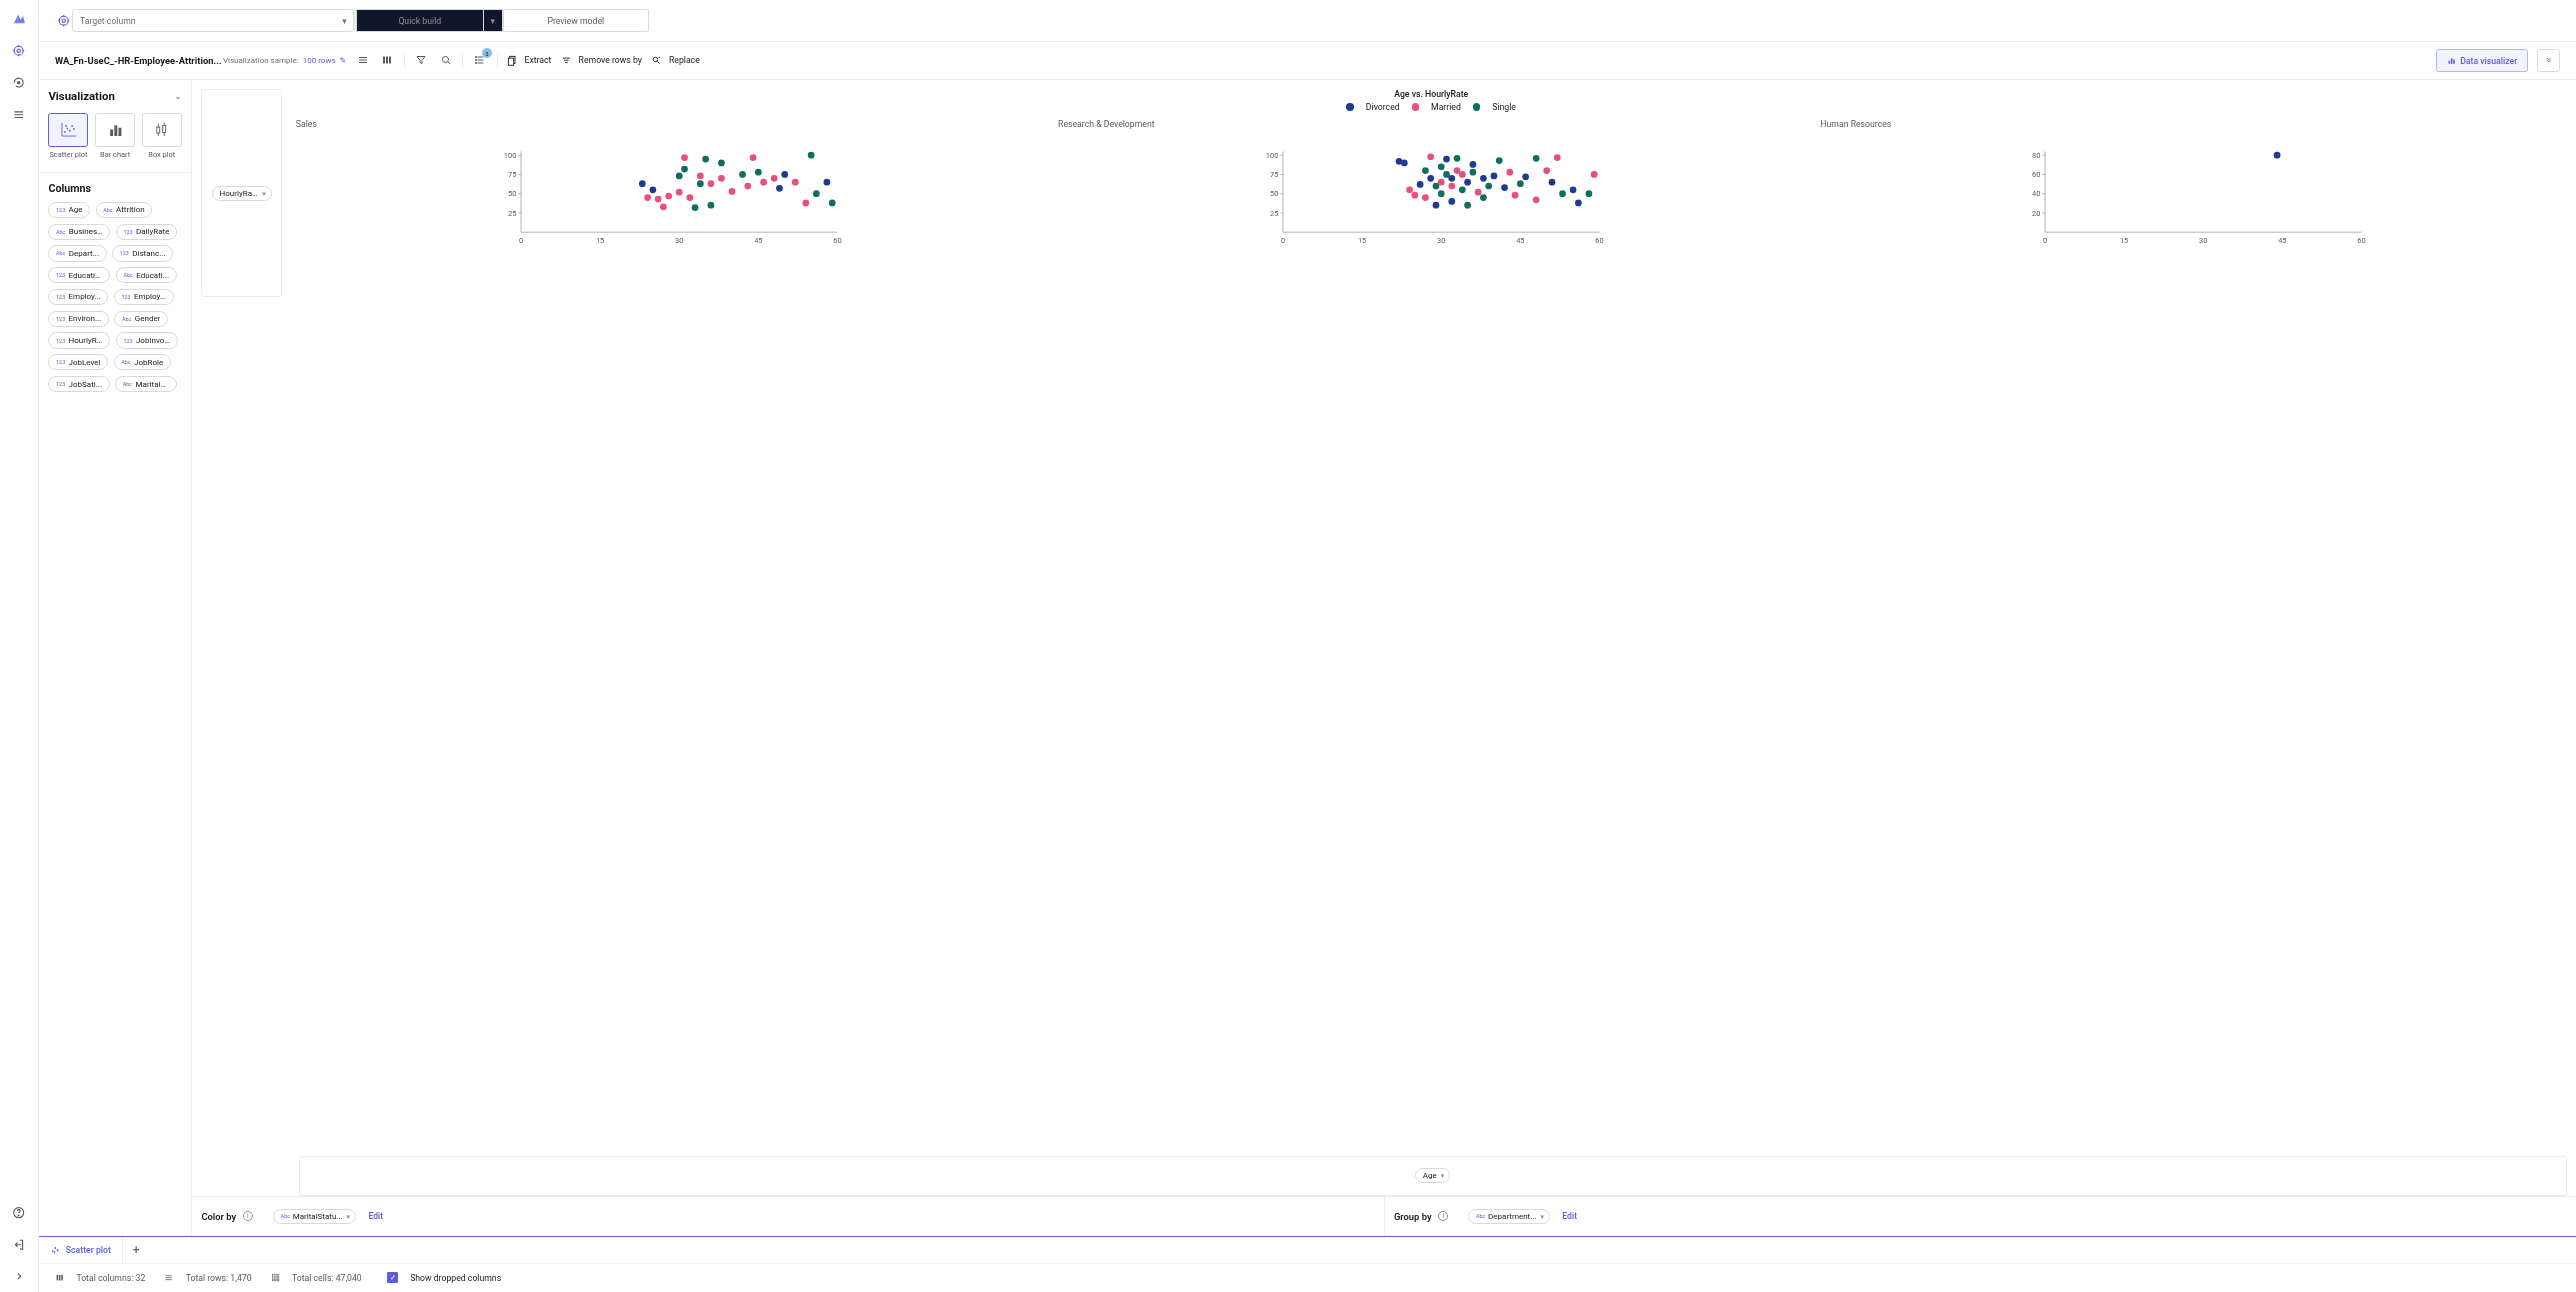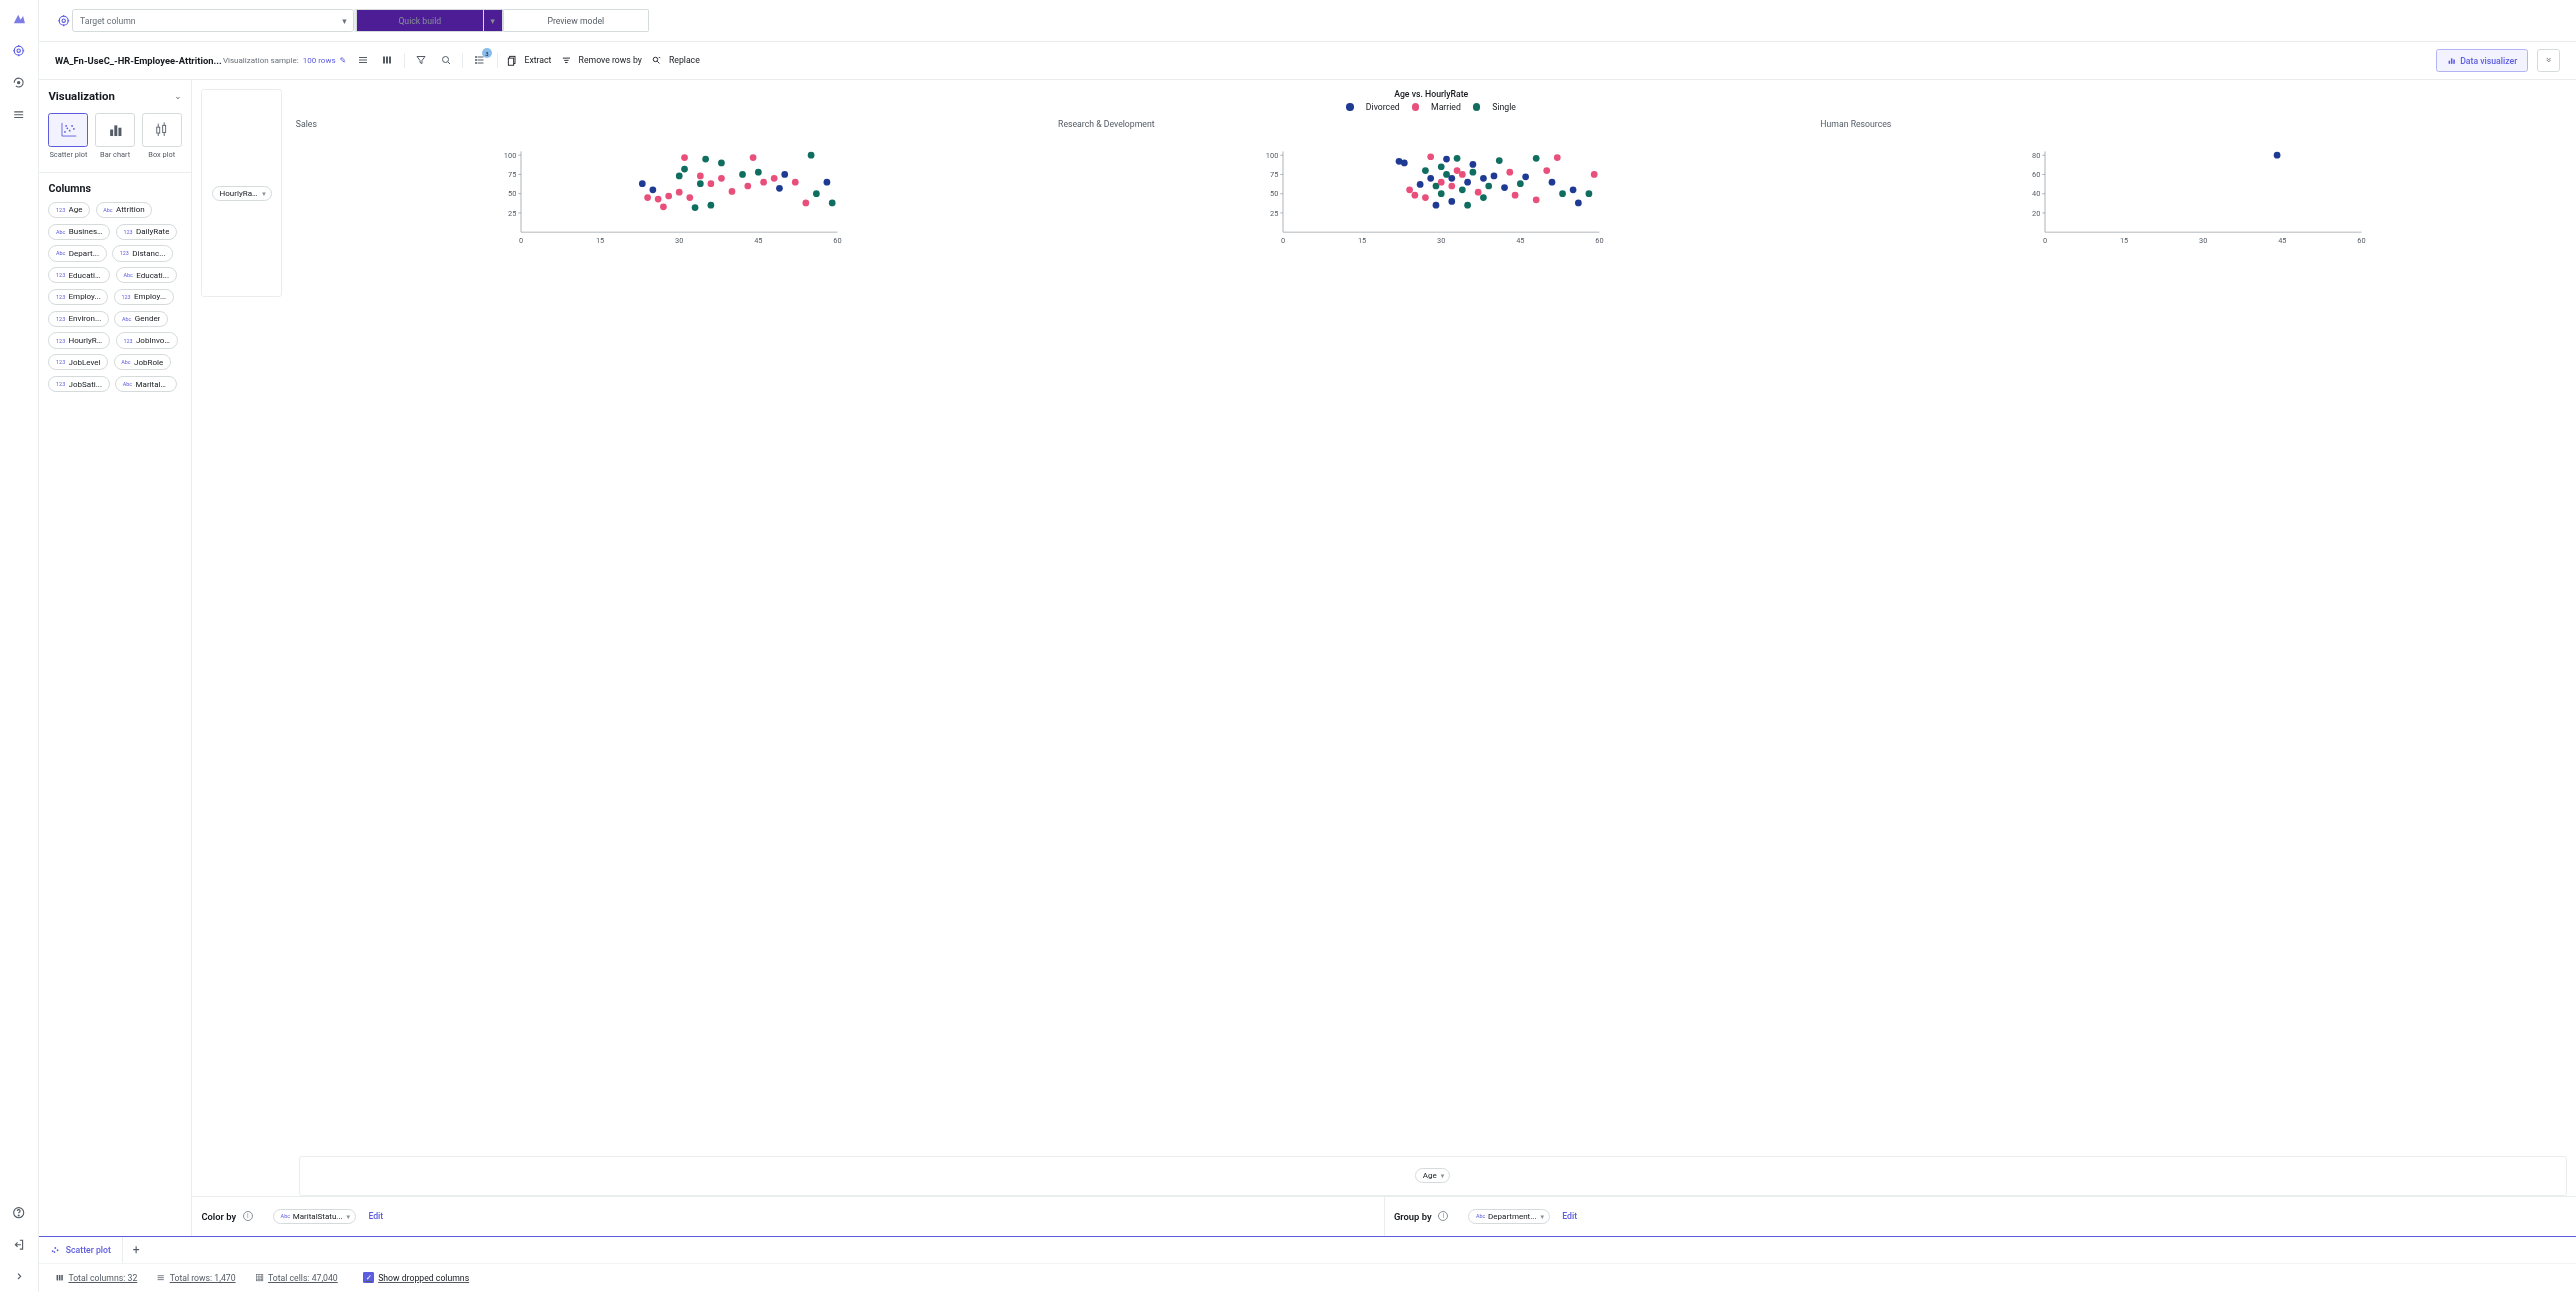--- a/index.html
+++ b/index.html
@@ -9,21 +9,21 @@
 .nav-rail .spacer { flex: 1; }
 .nav-icon { width: 17.4px; height: 17.4px; display: flex; align-items: center; justify-content: center; cursor: pointer; color: #545b64; }
 .logo-icon { color: #5c5ce0; }
 .main { flex: 1; display: flex; flex-direction: column; min-width: 0; }
 .topbar { display: flex; align-items: center; height: 42px; padding: 0 16px; border-bottom: 0.7px solid #eaeded; }
 .target-icon { color: #5c5ce0; }
 .target-select { width: 282px; height: 23px; border: 0.7px solid #d5dbdb; border-radius: 2.7px; display: flex; align-items: center; justify-content: space-between; padding: 0 6.7px; color: #687078; cursor: pointer; }
 .divider-v { width: 0.7px; height: 23px; background: #eaeded; }
 .top-hint { color: #545b64; font-size: 8.7px; flex: 1; }
 .btn { height: 23px; border: 0.7px solid #d5dbdb; border-radius: 1.3px; background: #fff; padding: 0 12px; display: inline-flex; align-items: center; cursor: pointer; font-size: 8.7px; }
-.btn-disabled { background: #4c1d95; color: #879196; cursor: default; }
+.btn-disabled { background: #0f172a; color: #879196; cursor: default; }
 .btn-split { display: flex; }
 .btn-split .main-btn { border-radius: 1.3px 0 0 1.3px; border-right: none; width: 127px; justify-content: center; }
 .btn-split .caret-btn { width: 20px; border-radius: 0 1.3px 1.3px 0; justify-content: center; padding: 0; }
 .btn-outline { width: 146px; justify-content: center; color: #545b64; }
 .toolbar-row { display: flex; align-items: center; height: 38px; padding: 0 16px; border-bottom: 0.7px solid #eaeded; gap: 9.4px; }
 .file-block { display: flex; flex-direction: row; gap: 1.3px; min-width: 174px; }
 .file-title { font-weight: 700; font-size: 9.4px; white-space: nowrap; overflow: hidden; text-overflow: ellipsis; max-width: 174px; }
 .file-sub { font-size: 8px; color: #687078; display: flex; gap: 4px; align-items: center; }
 .file-sub .link { color: #5c5ce0; }
 .tool-icons { display: flex; align-items: center; gap: 9.4px; }
@@ -66,21 +66,21 @@
 .config-row { display: flex; border-top: 0.7px solid #eaeded; height: 40px; }
 .config-cell { flex: 1; display: flex; align-items: center; gap: 6.7px; padding: 0 9.4px; }
 .config-cell + .config-cell { border-left: 0.7px solid #eaeded; }
 .config-label { font-size: 9.4px; font-weight: 600; }
 .info-icon { width: 10px; height: 10px; border: 0.7px solid #879196; border-radius: 50%; display: inline-flex; align-items: center; justify-content: center; font-size: 6.7px; color: #879196; }
 .edit-link { color: #5c5ce0; cursor: pointer; font-size: 8.7px; margin-left: 5.4px; font-weight: 500; }
 .tabs-row { display: flex; align-items: center; height: 27px; border-top: 1.3px solid #5c5ce0; }
 .tab { display: flex; align-items: center; gap: 5.4px; padding: 0 10.7px; height: 100%; color: #5c5ce0; font-weight: 500; border-right: 0.7px solid #eaeded; cursor: pointer; }
 .add-tab { width: 27px; display: flex; align-items: center; justify-content: center; cursor: pointer; color: #545b64; font-size: 12px; }
 .status-bar { display: flex; align-items: center; height: 29.5px; padding: 0 16px; gap: 19px; color: #545b64; font-size: 8.7px; border-top: 0.7px solid #f2f3f3; }
-.status-item { display: flex; align-items: center; gap: 4px; text-decoration: underline; }
+.status-item { display: flex; align-items: center; gap: 12px; }
 .checkbox { width: 10.7px; height: 10.7px; background: #5c5ce0; border-radius: 1.3px; display: inline-flex; align-items: center; justify-content: center; color: #fff; font-size: 7.4px; }
 svg.axis text { font-size: 11px; fill: #545b64; }
 svg.axis line, svg.axis path { stroke: #879196; stroke-width: 1; }
 .divider-v2 { width: 0.7px; height: 14.8px; background: #eaeded; }
 </style>
 </head>
 <body>
 
 <div class="app">
   <div class="nav-rail">

